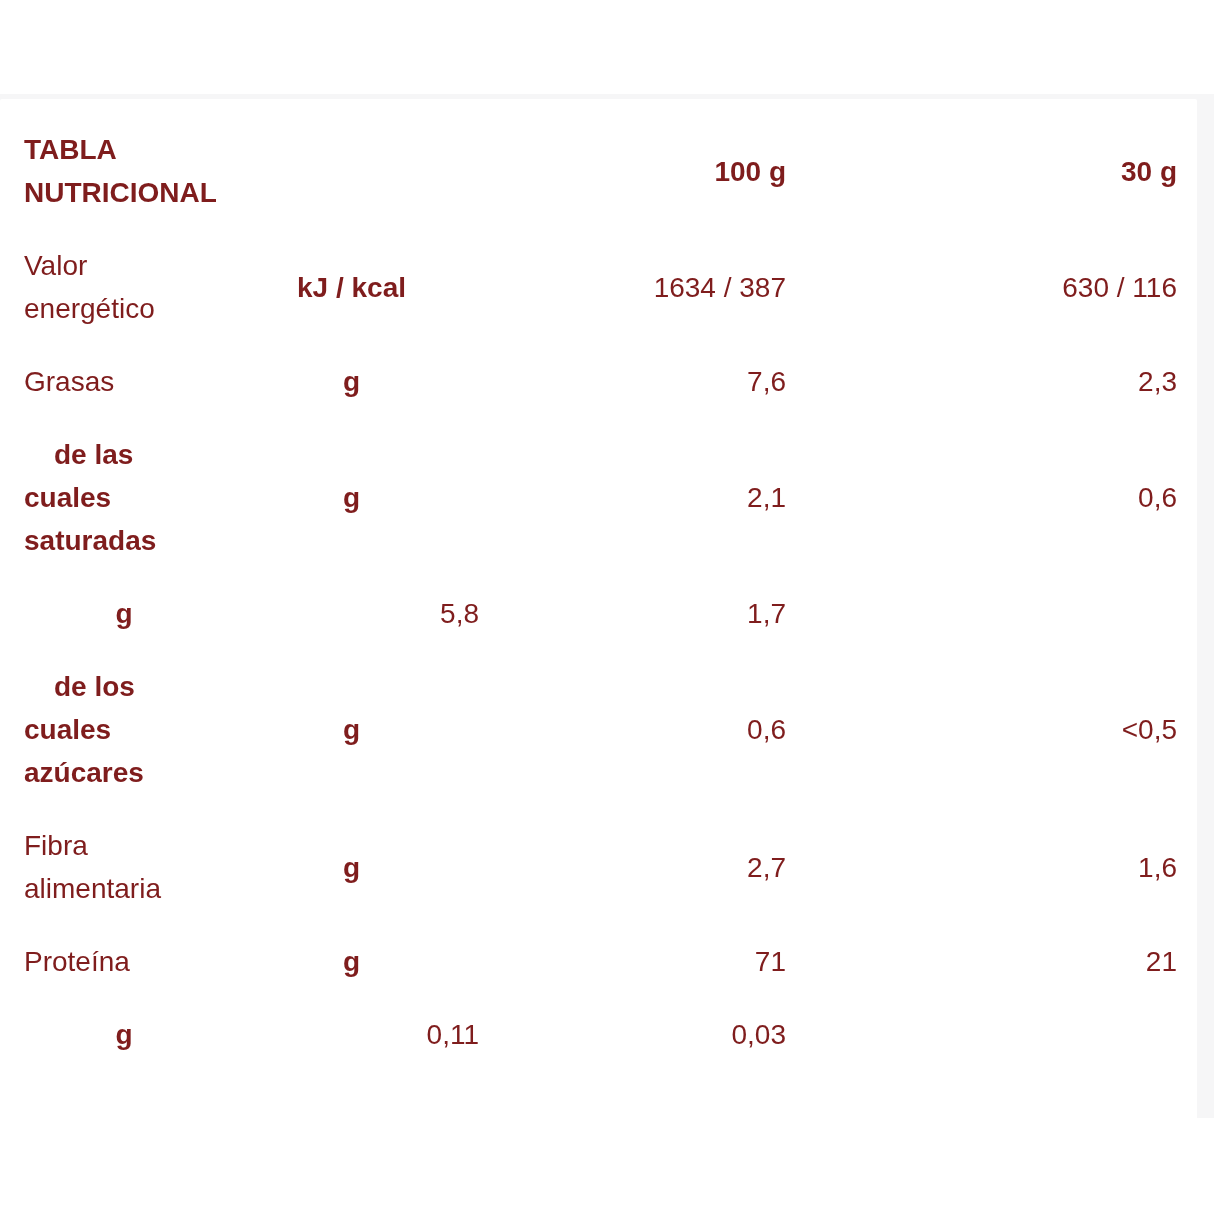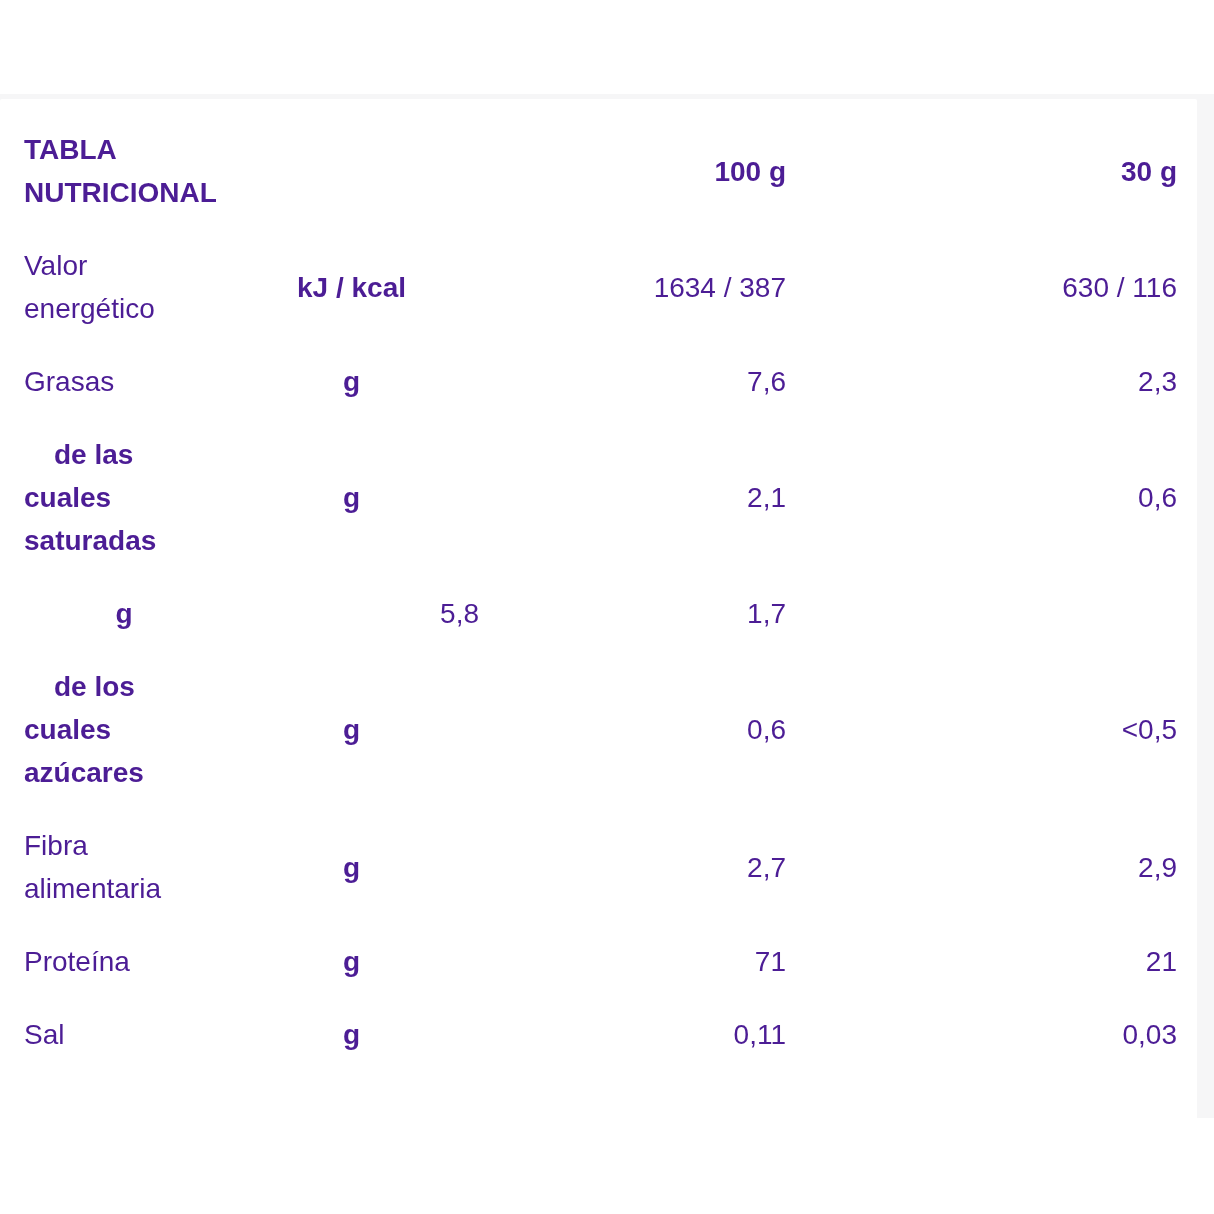--- a/index.html
+++ b/index.html
@@ -33,21 +33,21 @@
     left: 0;
     right: 17px;
     bottom: 0;
     background: #ffffff;
     border-radius: 2px 2px 0 0;
     padding: 14px 20px 0 24px;
     box-sizing: border-box;
   }
   .ntable {
     width: 100%;
-    color: #4c1d95;
+    color: #7f1d1d;
     font-size: 28px;
     line-height: 43px;
   }
   .trow {
     display: grid;
     grid-template-columns: 200px 255px 307px 1fr;
     align-items: center;
     padding: 15px 0;
   }
   .trow.header-row { font-weight: 700; }
@@ -110,32 +110,31 @@
           <div class="cell-unit">g</div>
           <div class="cell-v100">0,6</div>
           <div class="cell-v30">&lt;0,5</div>
         </div>
 
         <div class="trow">
           <div class="cell-label">Fibra
 alimentaria</div>
           <div class="cell-unit">g</div>
           <div class="cell-v100">2,7</div>
-          <div class="cell-v30">2,9</div>
+          <div class="cell-v30">1,6</div>
         </div>
 
         <div class="trow">
           <div class="cell-label">Proteína</div>
           <div class="cell-unit">g</div>
           <div class="cell-v100">71</div>
           <div class="cell-v30">21</div>
         </div>
 
         <div class="trow">
-          <div class="cell-label">Sal</div>
           <div class="cell-unit">g</div>
           <div class="cell-v100">0,11</div>
           <div class="cell-v30">0,03</div>
         </div>
 
       </div>
     </div>
   </div>
 </div>
 

